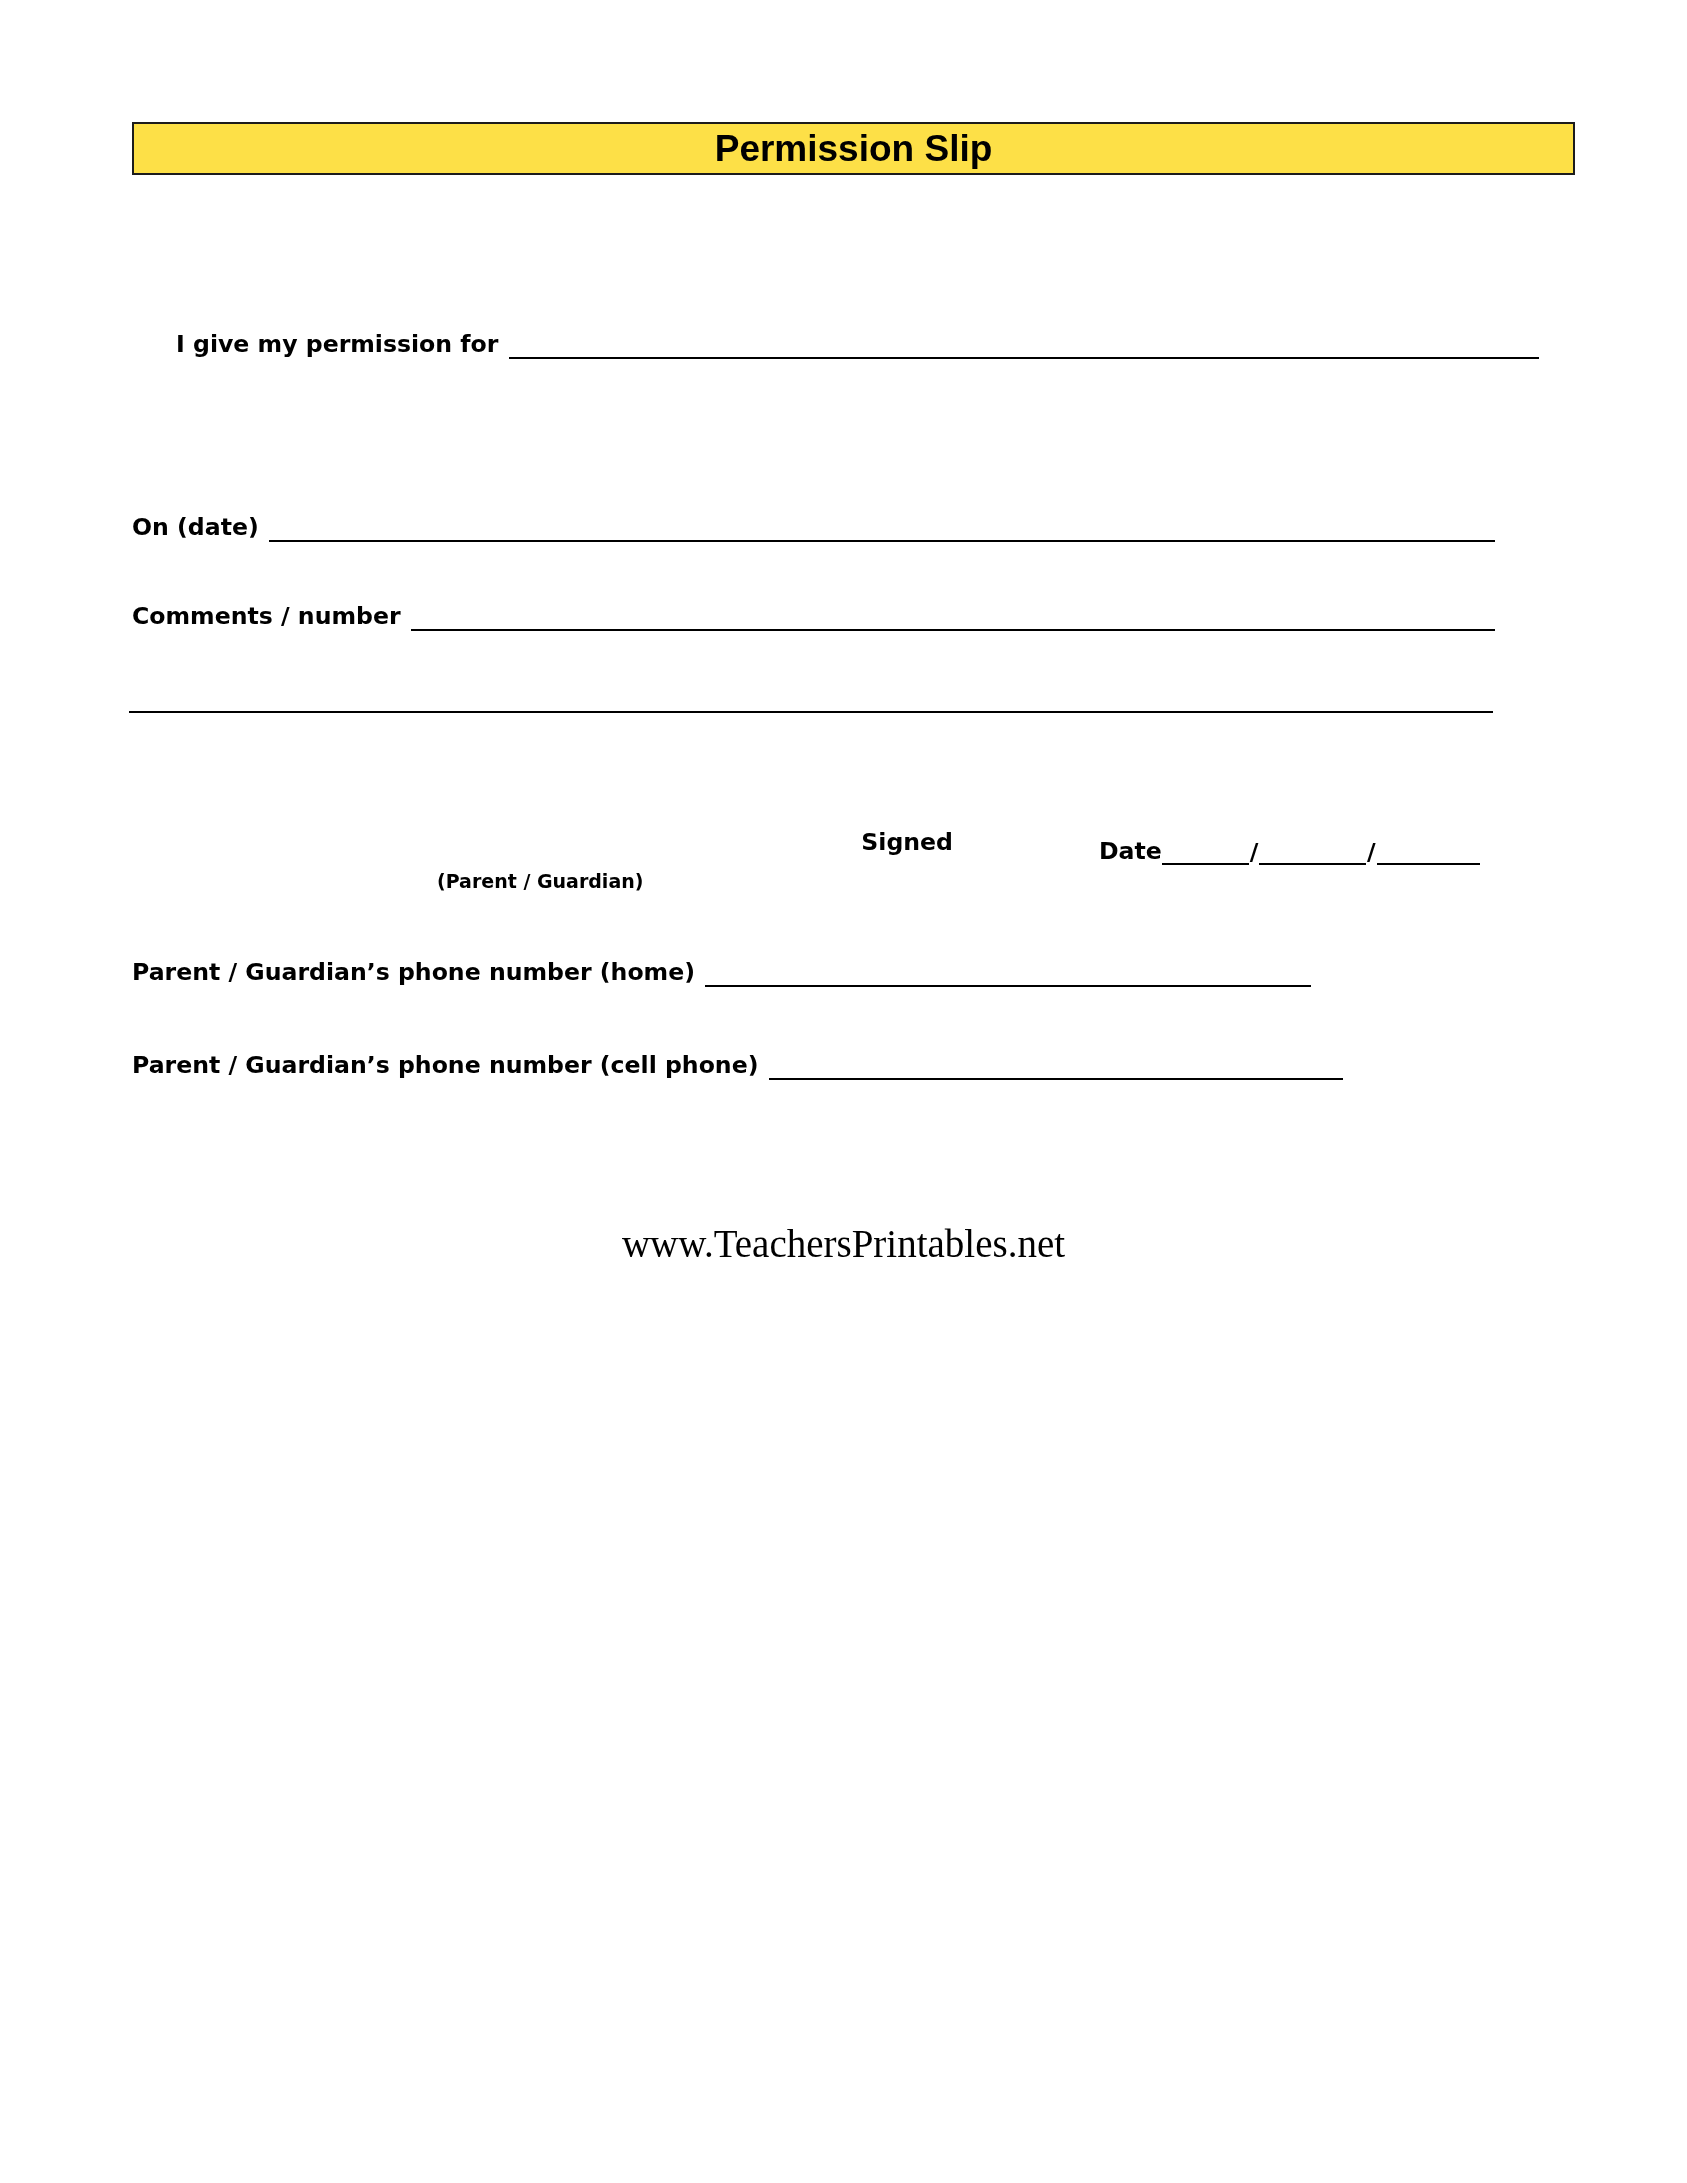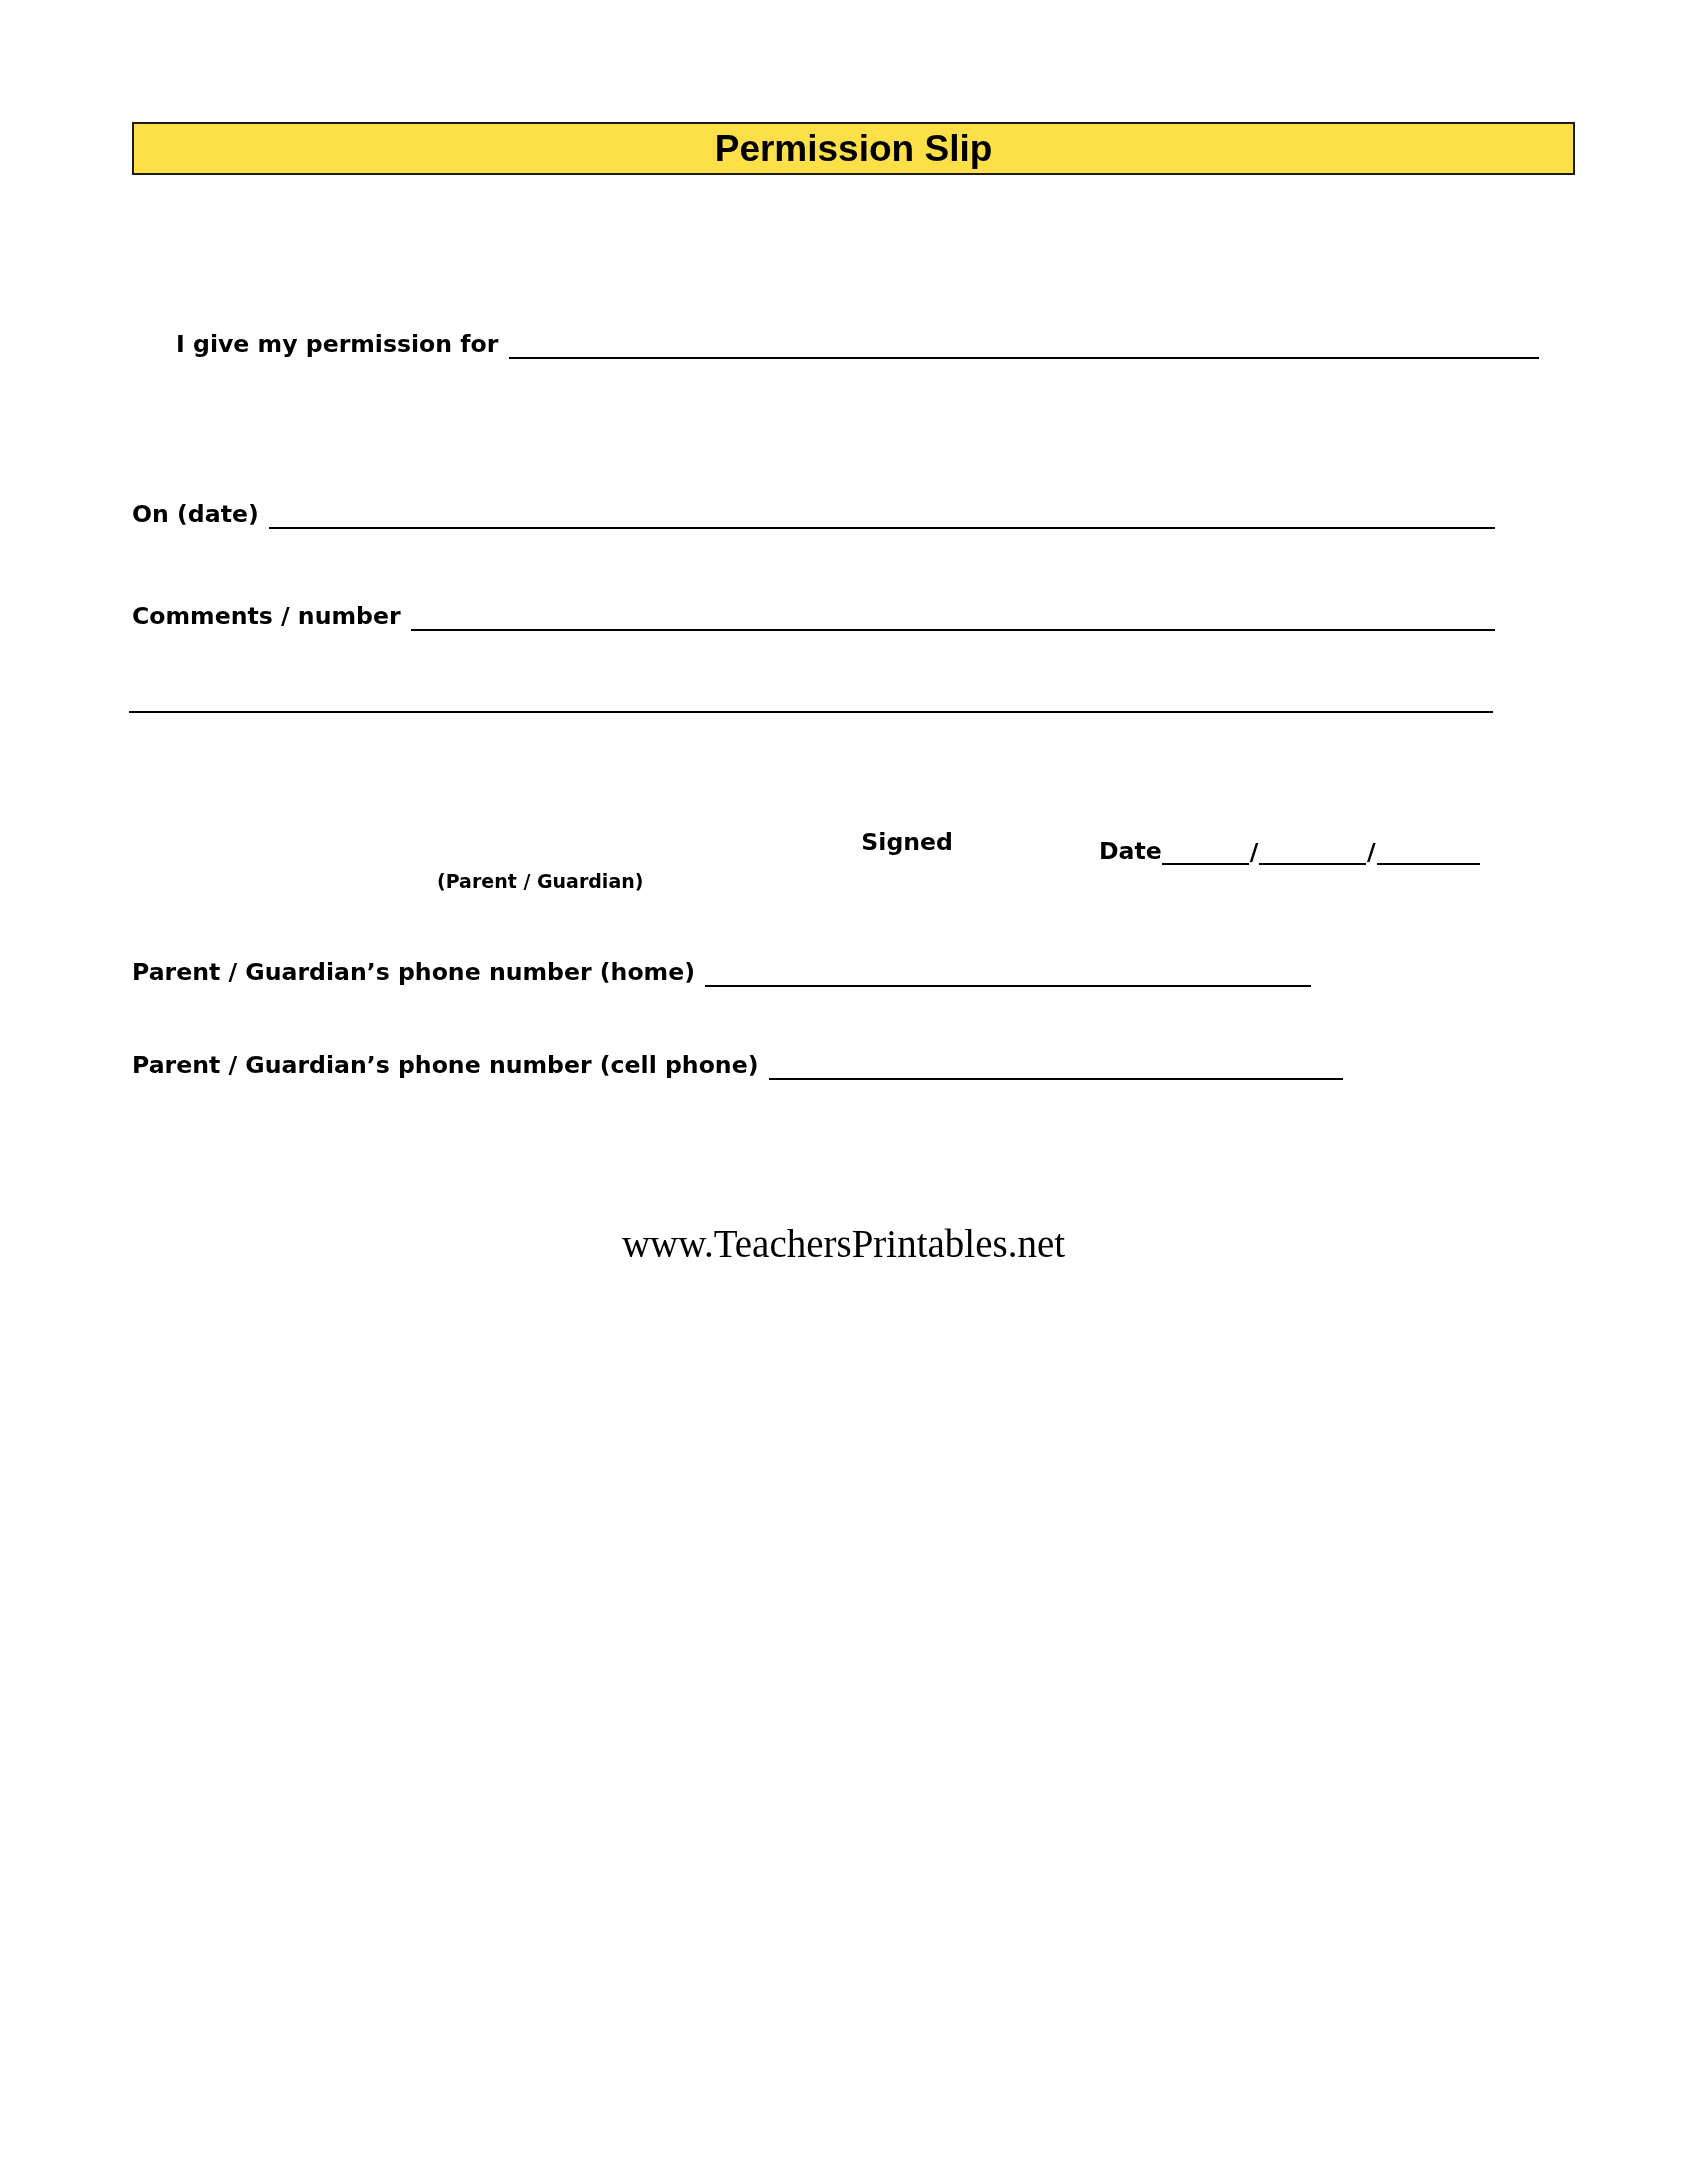--- a/index.html
+++ b/index.html
@@ -111,21 +111,21 @@
   <div class="title-box">
     <span class="title">Permission Slip</span>
   </div>
 
   <div class="form-row" style="top:322px; left:132px; width:1363px;margin-left:44px;">
     <span class="label">I give my permission for</span>
     <div class="fill-line"></div>
   </div>
 
 
-  <div class="form-row" style="top:492px; left:132px; width:1363px;justify-content:center;">
+  <div class="form-row" style="top:505px; left:132px; width:1363px;justify-content:center;">
     <span class="label">On (date)</span>
     <div class="fill-line"></div>
   </div>
 
   <div class="form-row" style="top:594px; left:132px; width:1363px;">
     <span class="label">Comments / number</span>
     <div class="fill-line"></div>
   </div>
 
   <div class="rule-line" style="top:711px; left:129px; width:1364px;"></div>

